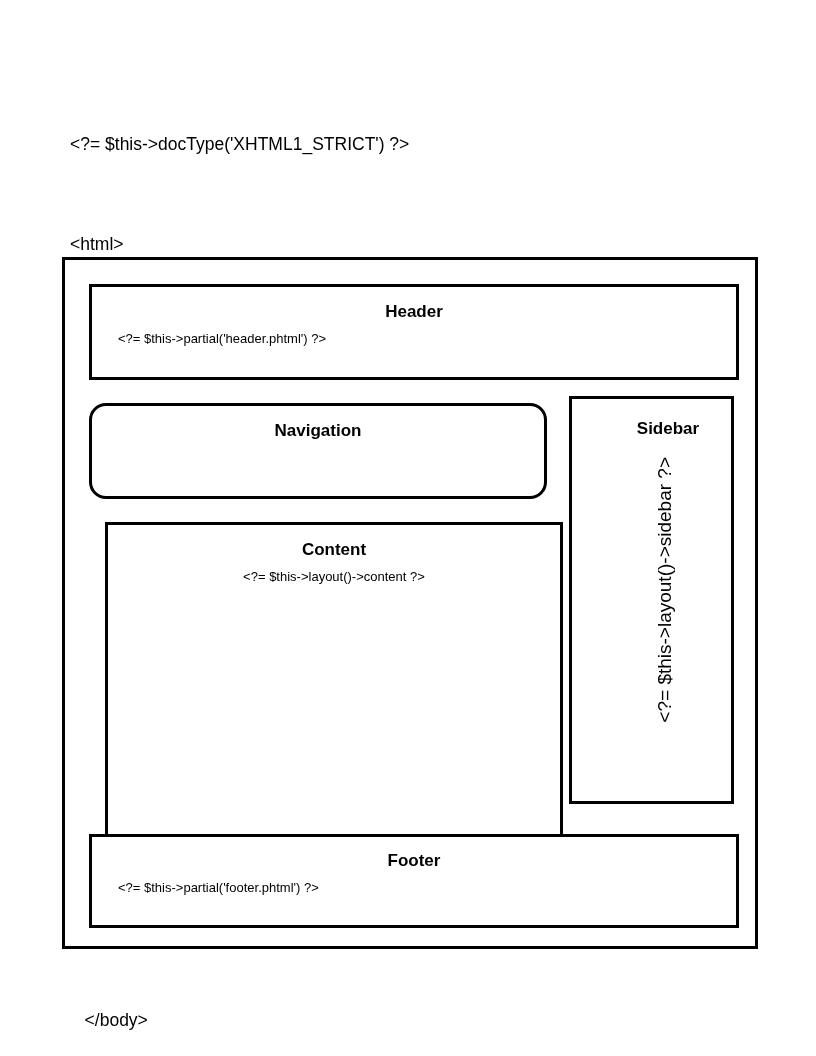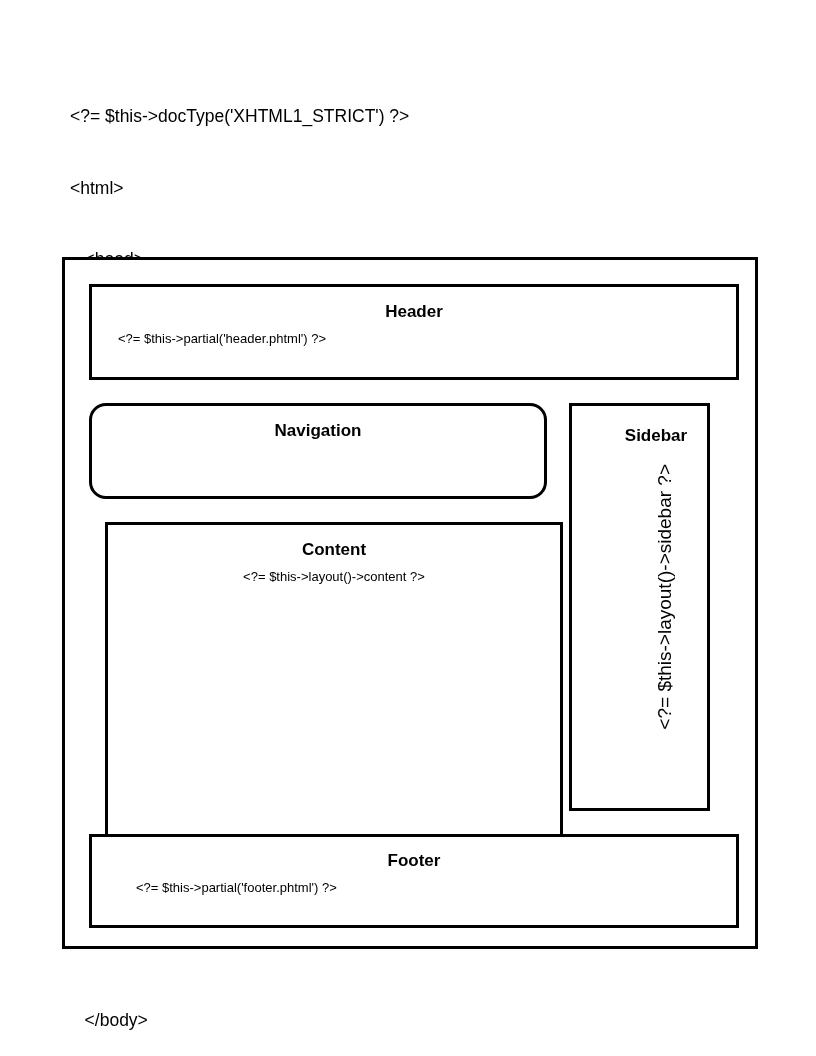--- a/index.html
+++ b/index.html
@@ -23,20 +23,21 @@
     top: 58px;
     font-size: 17.5px;
     line-height: 23.7px;
     white-space: pre;
     font-family: "Liberation Sans", sans-serif;
     color: #000;
   }
   #code-top .code-line {
     white-space: pre;
     display: block;
+    margin-top: 28px;
   }
 
   
   #code-bottom {
     position: absolute;
     left: 70px;
     top: 962px;
     font-size: 17.5px;
     line-height: 23.7px;
     white-space: pre;
@@ -105,22 +106,22 @@
     top: 262px;
     width: 458px;
     height: 353px;
   }
   #region-content .region-title { margin-top: 15px; }
   #region-content .region-code  { margin-top: 9px; }
 
   
   #region-sidebar {
     left: 504px;
-    top: 143px;
-    width: 141px;
+    top: 136px;
+    width: 165px;
     height: 408px;
     padding-left: 33px;
   }
   #region-sidebar .region-title { margin-top: 20px; }
   #region-sidebar .sidebar-code-wrap {
     position: absolute;
     left: 0;
     top: 56px;
     width: 164px;
     height: 346px;
@@ -139,21 +140,21 @@
   }
 
   
   #region-footer {
     left: 24px;
     top: 574px;
     width: 650px;
     height: 94px;
   }
   #region-footer .region-title { margin-top: 14px; }
-  #region-footer .region-code  { margin-top: 9px; text-align: left; padding-left: 44px; }
+  #region-footer .region-code  { margin-top: 9px; text-align: left; padding-left: 26px; }
 </style>
 </head>
 <body>
 
 <div id="code-top">
   <span class="code-line">&lt;?= $this-&gt;docType('XHTML1_STRICT') ?&gt;</span>
   <span class="code-line">&lt;html&gt;</span>
   <span class="code-line">   &lt;head&gt;</span>
   <span class="code-line">     &lt;?= $this-&gt;headTitle() ?&gt;</span>
   <span class="code-line">     &lt;?= $this-&gt;headScript() ?&gt;</span>

